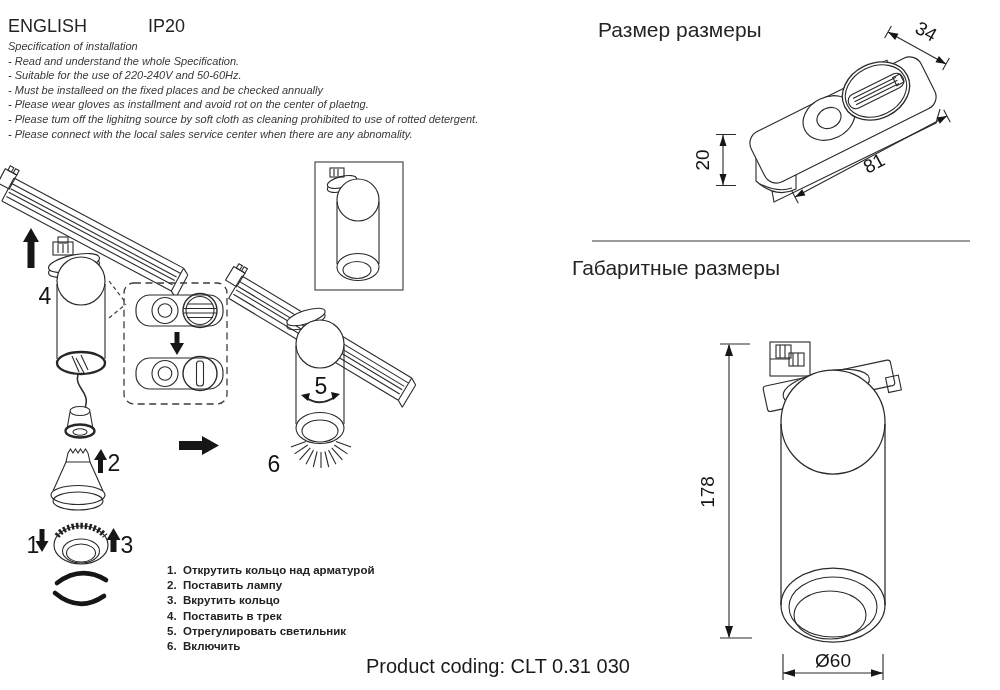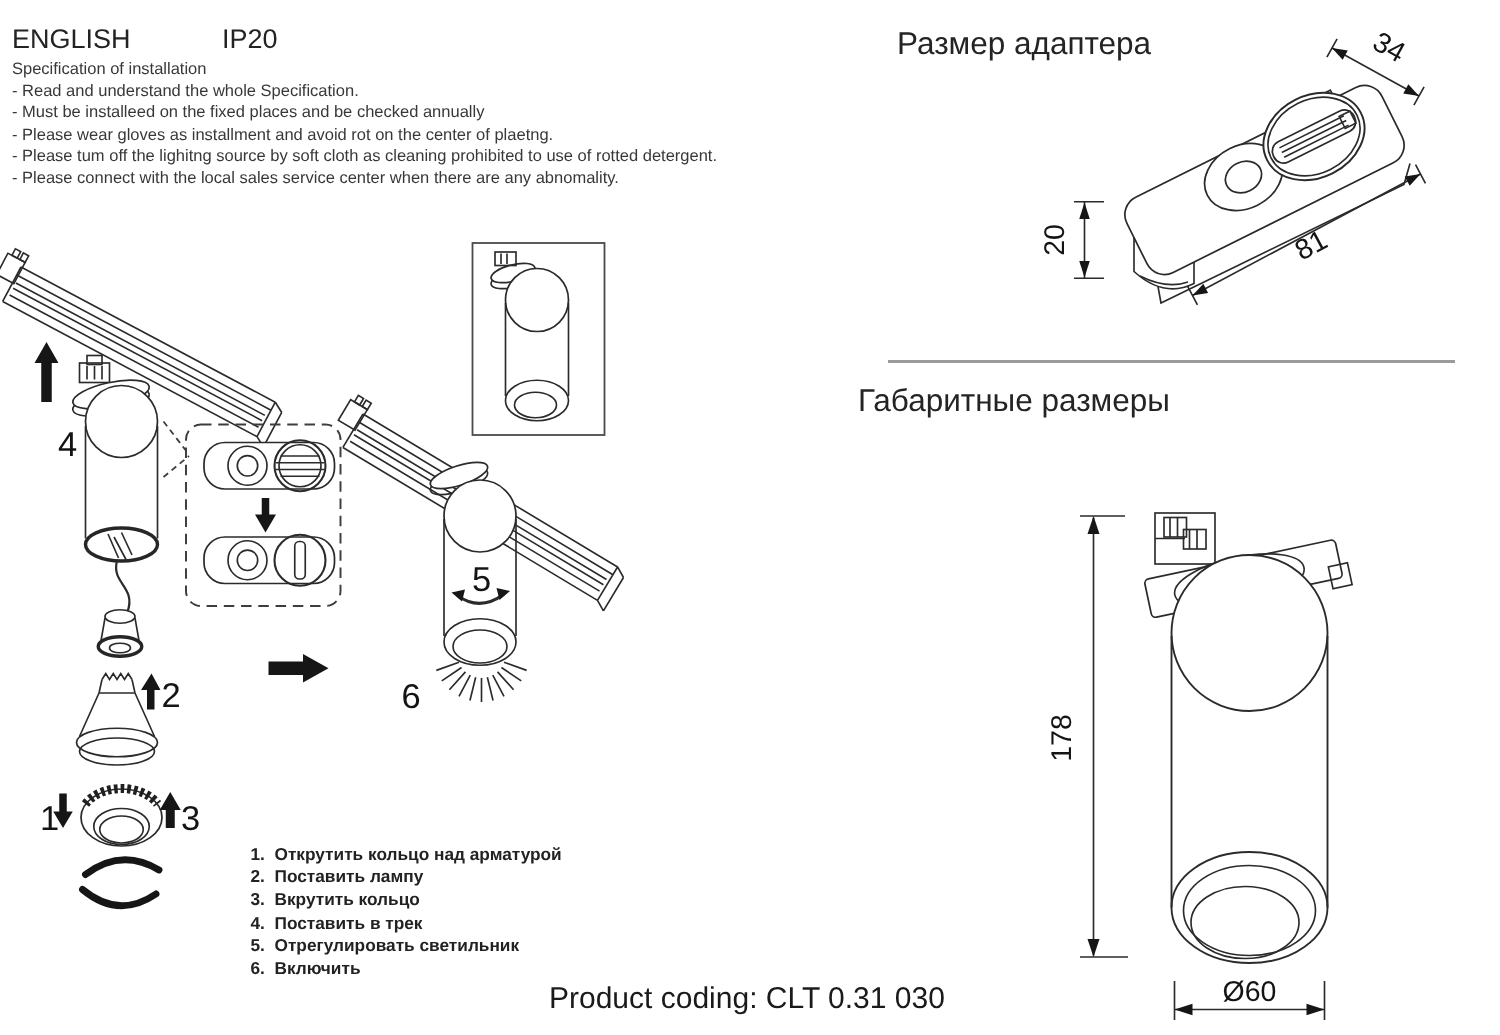--- a/index.html
+++ b/index.html
@@ -28,23 +28,24 @@
   .rot{fill:none;stroke:#161616;stroke-width:4.6px;stroke-linecap:round;}
 </style>
 </head>
 <body>
 
 <div class="page">
 
   <div class="abs hdr" style="left:8px;top:4px;">ENGLISH</div>
   <div class="abs hdr" style="left:148px;top:4px;">IP20</div>
 
-  <div class="abs spec" style="left:8px;top:27px;width:560px;">
+  <div class="abs spec" style="left:8px;top:27px;width:560px;font-style:italic;">
     <div>Specification of installation</div>
     <div>- Read and understand the whole Specification.</div>
+    <div>- Suitable for the use of 220-240V and 50-60Hz.</div>
     <div>- Must be installeed on the fixed places and be checked annually</div>
     <div>- Please wear gloves as installment and avoid rot on the center of plaetng.</div>
     <div>- Please tum off the lighitng source by soft cloth as cleaning prohibited to use of rotted detergent.</div>
     <div>- Please connect with the local sales service center when there are any abnomality.</div>
   </div>
 
   <svg class="abs" style="left:0;top:146px;" width="560" height="500" viewBox="0 146 560 500">
 
     <g transform="translate(14,166) rotate(28)">
       <rect x="-12" y="-4" width="13" height="16" class="ln"></rect>
@@ -145,21 +146,21 @@
     <text x="321" y="382" text-anchor="middle" class="num">5</text>
     <path class="ln" style="stroke-width:2px" d="M305,385 Q320,396 336,384"></path>
     <polygon class="blk" points="301,383 310,381 308,389"></polygon>
     <polygon class="blk" points="340,382 331,380 333,388"></polygon>
     <text x="274" y="460" text-anchor="middle" class="num">6</text>
     <g class="ln">
       <path d="M336,429.5 L351.1,434.9 M334.3,433 L347.5,441.9 M331.7,435.9 L342.4,447.8 M328.5,438.1 L336,452.3 M324.9,439.5 L328.7,455 M321,440 L321,456 M317.1,439.5 L313.3,455 M313.5,438.1 L306,452.3 M310.3,435.9 L299.6,447.8 M307.7,433 L294.5,441.9 M306,429.5 L290.9,434.9"></path>
     </g>
   </svg>
 
-  <div class="abs rtitle" style="left:598px;top:6px;">Размер адаптера</div>
+  <div class="abs rtitle" style="left:598px;top:6px;">Размер размеры</div>
 
   <svg class="abs" style="left:640px;top:0;" width="360" height="225" viewBox="640 0 360 225">
     <g>
 
       <path class="ln" d="M772,179 L774,190 L936,111 L940,97"></path>
       <path class="ln" d="M756,144 V169 Q776,187 796,177 V153"></path>
       <path class="ln" d="M760,172 Q778,181 792,176"></path>
 
       <g transform="translate(843,108) rotate(-26.5)">
         <rect x="-95" y="-28" width="190" height="56" rx="13" class="fw"></rect>

